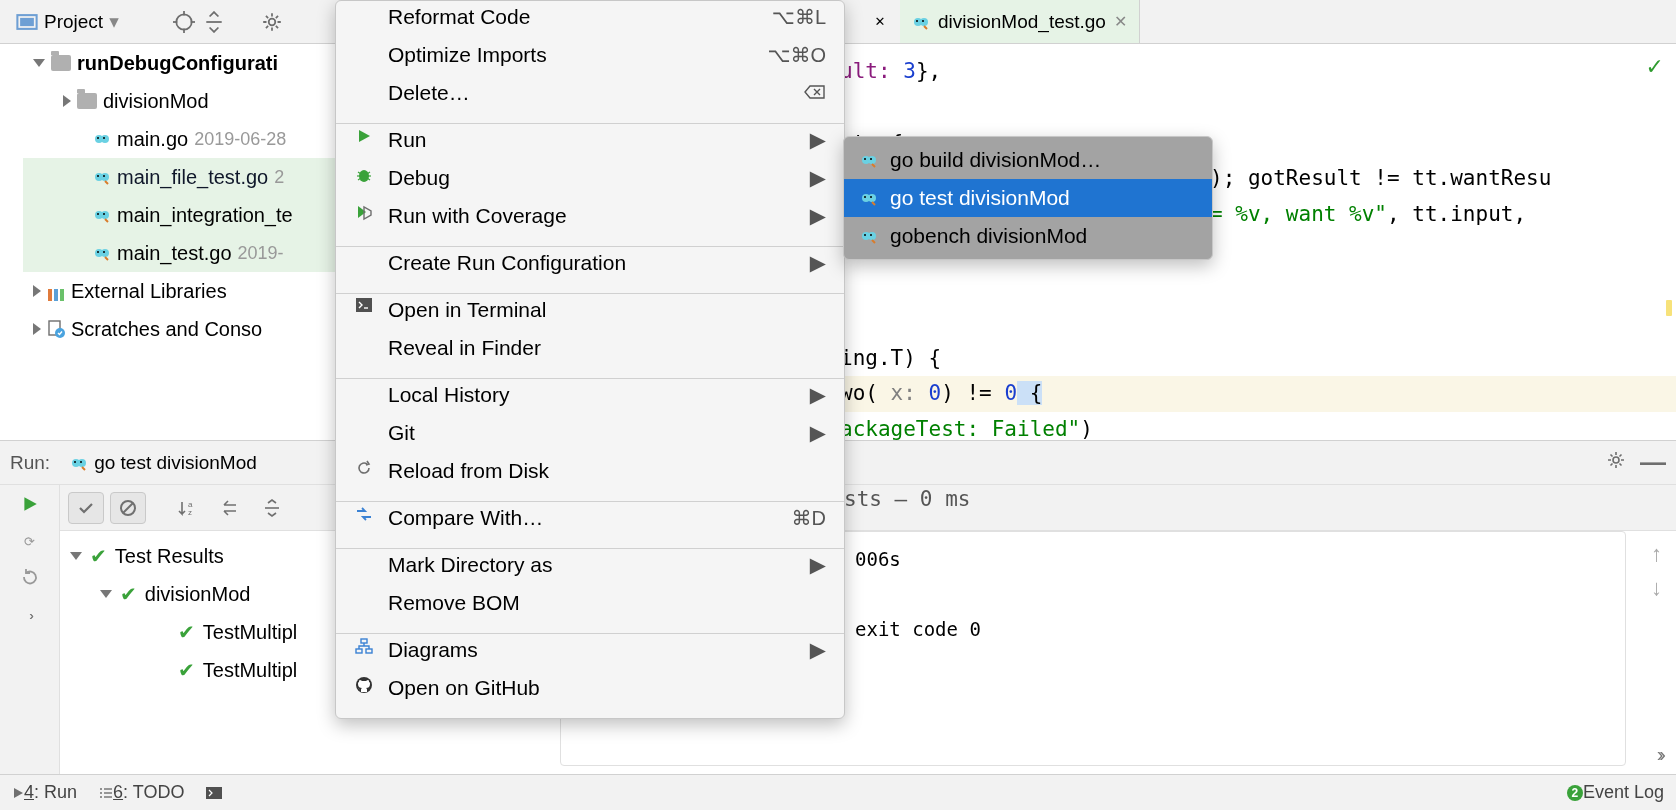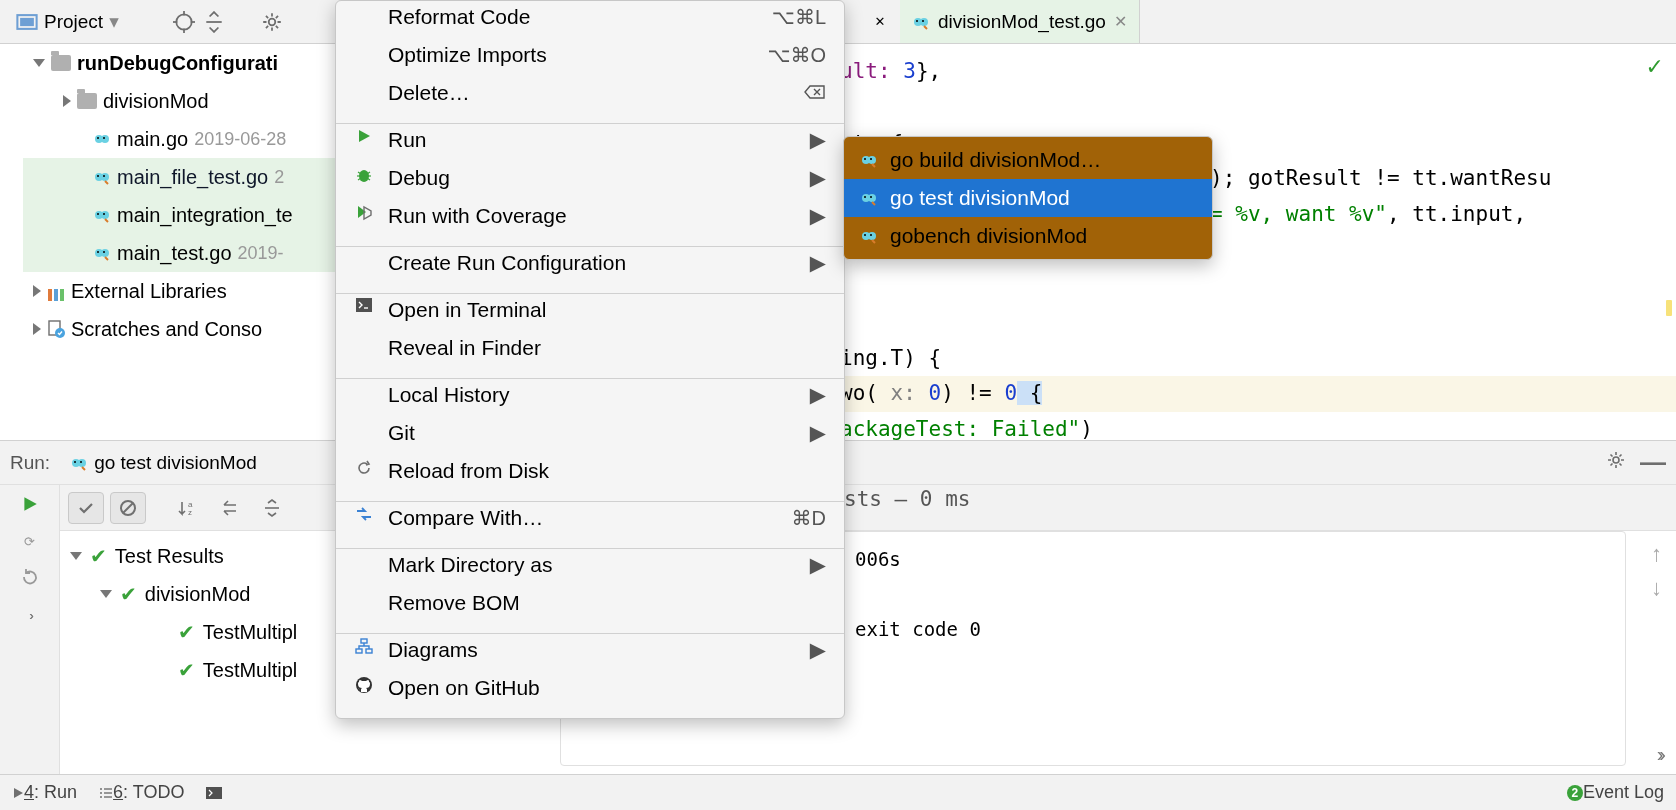--- a/index.html
+++ b/index.html
@@ -149,21 +149,21 @@
 .cm-item .shortcut { color:#555; font-size:20px; }
 .cm-item .sub-arrow { color:#555; }
 .cm-sep { height:1px; background:#d0d0d0; margin:4px 0; }
 
 
 .submenu {
   position: absolute;
   left: 843px;
   top: 136px;
   width: 370px;
-  background: #a16207;
+  background: #a3a3a3;
   border: 1px solid #c7c7c7;
   box-shadow: 0 6px 18px rgba(0,0,0,0.25);
   border-radius: 6px;
   z-index: 60;
   padding: 4px 0;
 }
 .sub-item {
   display: flex;
   align-items: center;
   height: 38px;

